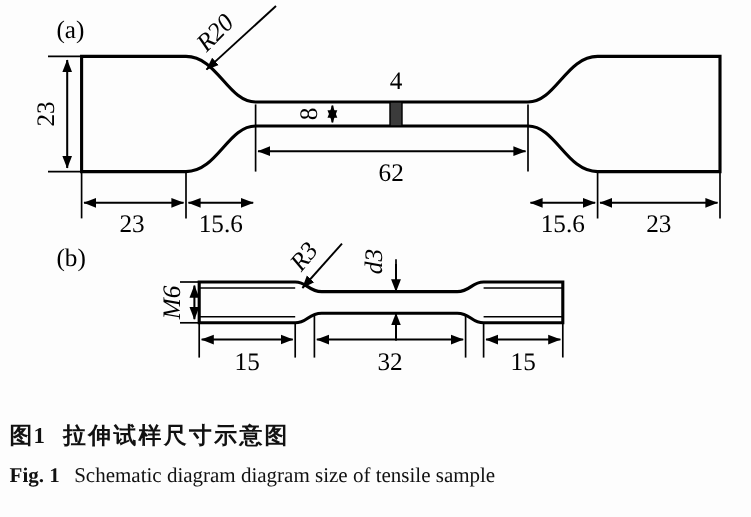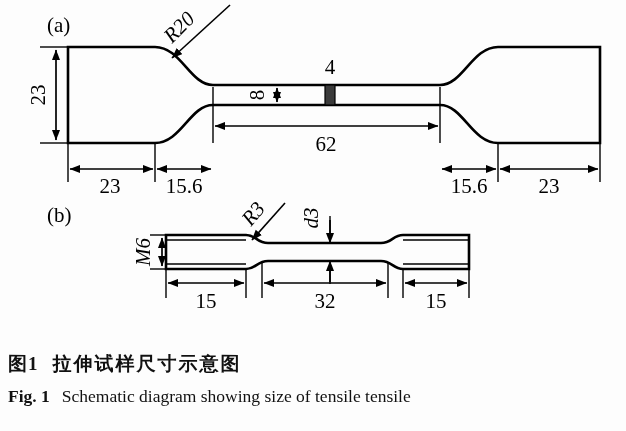--- a/index.html
+++ b/index.html
@@ -233,17 +233,17 @@
       <line class="dimline" x1="405" y1="283" x2="467" y2="283" marker-start="url(#arrTail)" marker-end="url(#arrHead)"></line>
       <text class="dimtext" x="436" y="308" text-anchor="middle">15</text>
     </g>
   </svg>
 
   <div class="caption-block">
     <div class="cap-line cap-cn">
       <span>图1</span><span class="cn-body">拉伸试样尺寸示意图</span>
     </div>
     <div class="cap-line cap-en">
-      <span class="fig-no">Fig. 1</span><span>Schematic diagram showing size of tensile tensile</span>
+      <span class="fig-no">Fig. 1</span><span>Schematic diagram diagram size of tensile sample</span>
     </div>
   </div>
 
 </div>
 
 </body></html>

